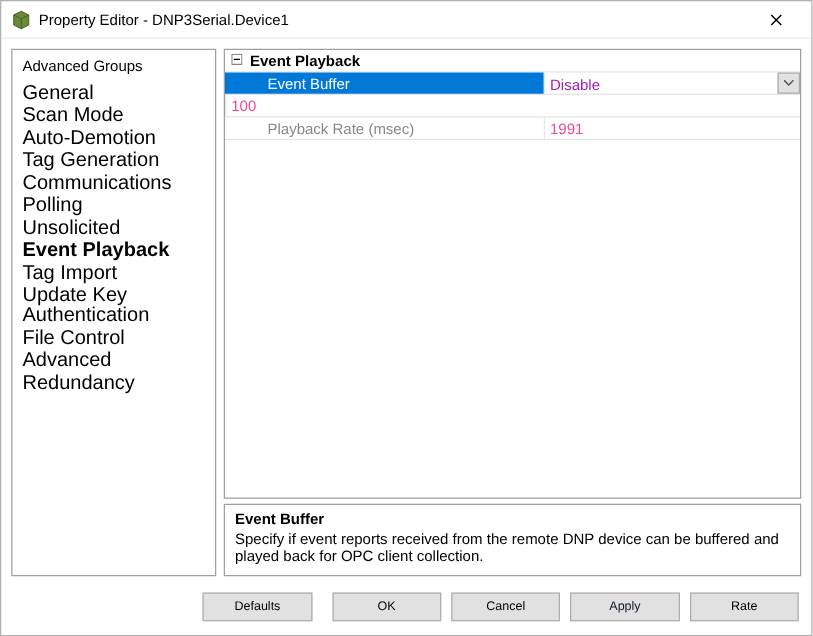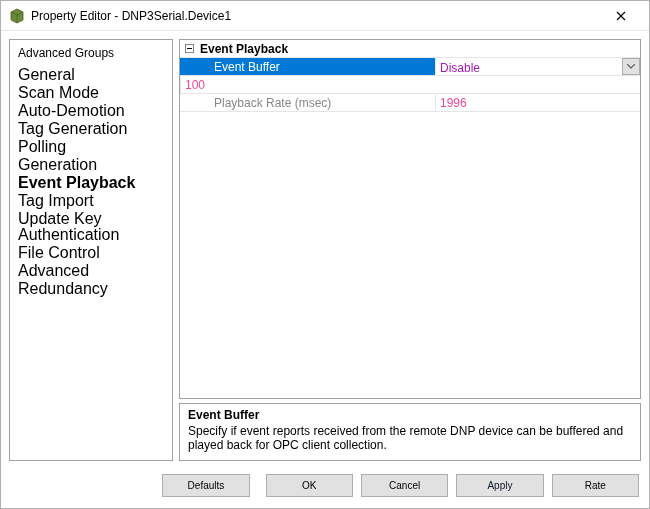--- a/index.html
+++ b/index.html
@@ -171,22 +171,23 @@
 </div>
 
 <div class="content">
   <div class="sidebar">
     <div class="group-title">Advanced Groups</div>
     <div id="nav-list">
         <div class="nav-item">General</div>
         <div class="nav-item">Scan Mode</div>
         <div class="nav-item">Auto-Demotion</div>
         <div class="nav-item">Tag Generation</div>
+        <div class="nav-item">Communications</div>
         <div class="nav-item">Polling</div>
-        <div class="nav-item">Generation</div>
+        <div class="nav-item">Unsolicited</div>
         <div class="nav-item active">Event Playback</div>
         <div class="nav-item">Tag Import</div>
         <div class="nav-item">Update Key Authentication</div>
         <div class="nav-item">File Control</div>
         <div class="nav-item">Advanced</div>
         <div class="nav-item">Redundancy</div>
       </div>
   </div>
 
   <div class="main">
@@ -213,21 +214,21 @@
             </div>
           </div>
           <div class="prop-row">
             <div class="value-cell">
               <span>100</span>
             </div>
           </div>
           <div class="prop-row">
             <div class="name-cell">Playback Rate (msec)</div>
             <div class="value-cell">
-              <span>1996</span>
+              <span>1991</span>
             </div>
           </div>
         </div>
     </div>
 
     <div class="desc-panel">
       <div class="desc-title">Event Buffer</div>
       <div class="desc-body">Specify if event reports received from the remote DNP device can be buffered and played back for OPC client collection.</div>
     </div>
   </div>

